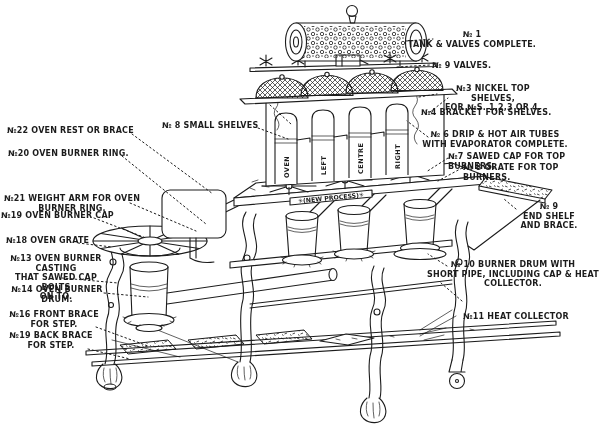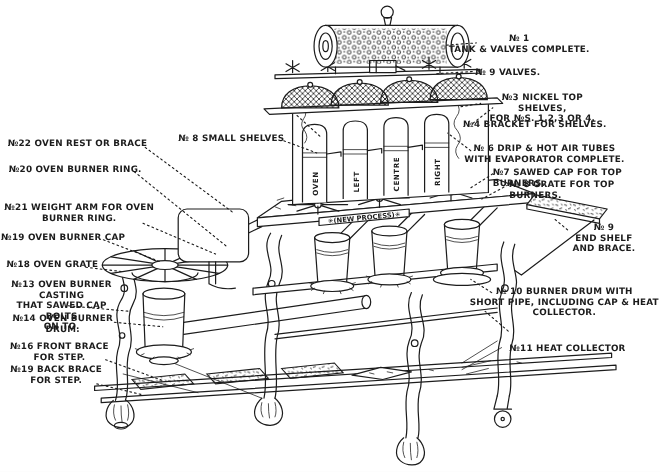--- a/index.html
+++ b/index.html
@@ -273,17 +273,17 @@
 ON TO.</div>
   <div class="lbl ctr" style="left:5px;top:285px;width:104px">№14 OVEN BURNER
 DRUM.</div>
   <div class="lbl ctr" style="left:3px;top:310px;width:102px">№16 FRONT BRACE
 FOR STEP.</div>
   <div class="lbl ctr" style="left:0px;top:331px;width:102px">№19 BACK BRACE
 FOR STEP.</div>
   <div class="lbl" style="left:6px;top:236px">№18 OVEN GRATE</div>
   <div class="lbl" style="left:1px;top:211px">№19 OVEN BURNER CAP</div>
   <div class="lbl" style="left:8px;top:149px">№20 OVEN BURNER RING.</div>
-  <div class="lbl ctr" style="left:3px;top:184px;width:138px">№21 WEIGHT ARM FOR OVEN
+  <div class="lbl ctr" style="left:3px;top:194px;width:138px">№21 WEIGHT ARM FOR OVEN
 BURNER RING.</div>
   <div class="lbl" style="left:7px;top:126px">№22 OVEN REST OR BRACE</div>
 
 </div>
 
 </body></html>

